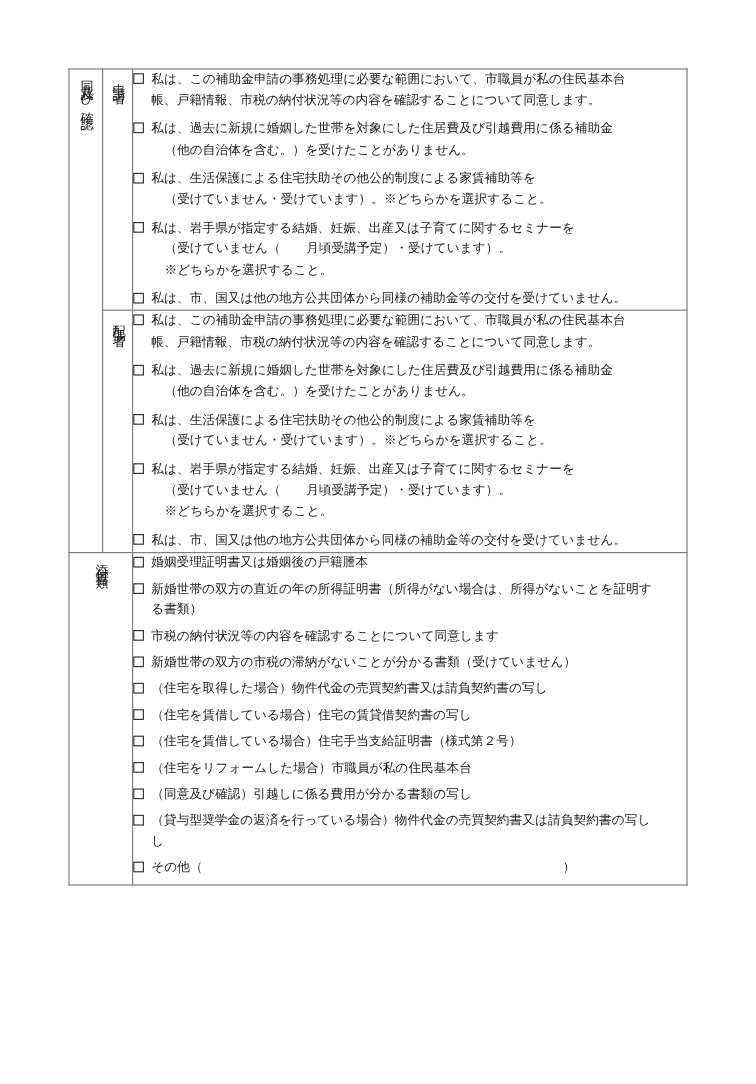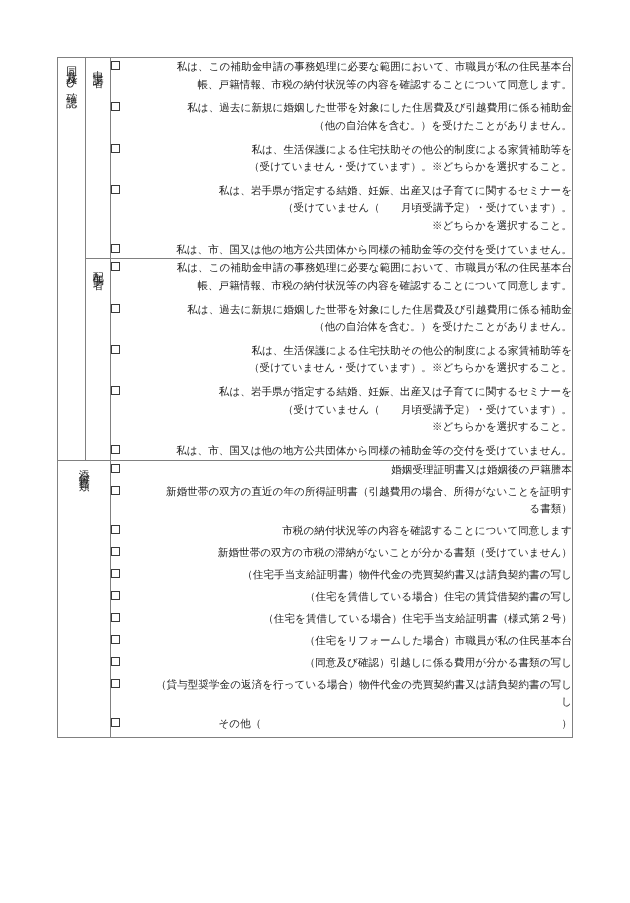--- a/index.html
+++ b/index.html
@@ -74,41 +74,39 @@
     margin: 0;
     padding: 0;
   }
   .chk-item {
     display: flex;
     align-items: flex-start;
     margin: 0 0 6px 0;
   }
   .chk-item:last-child {
     margin-bottom: 0;
-    gap: 24px;
   }
   .checkbox {
     flex: 0 0 auto;
     width: 9px;
     height: 9px;
     border: 1px solid #3a3a3a;
     margin: 3px 6px 0 0;
     box-sizing: border-box;
     background: #ffffff;
   }
   .chk-text {
     flex: 1 1 auto;
     font-size: 10.5px;
     line-height: 1.68;
     color: #1a1a1a;
     letter-spacing: 0.01em;
   }
   .chk-text .ln {
     display: block;
-    text-align: right;
   }
   .chk-text .ln.indent {
     padding-left: 11px;
   }
   .gap-wide {
     display: inline-block;
     width: 300px;
   }
 
   
@@ -255,21 +253,21 @@
             <li class="chk-item">
               <span class="checkbox"></span>
               <span class="chk-text">
                 <span class="ln">婚姻受理証明書又は婚姻後の戸籍謄本</span>
               </span>
             </li>
 
             <li class="chk-item">
               <span class="checkbox"></span>
               <span class="chk-text">
-                <span class="ln">新婚世帯の双方の直近の年の所得証明書（引越費用の場合、所得がないことを証明す</span>
+                <span class="ln">新婚世帯の双方の直近の年の所得証明書（所得がない場合は、所得がないことを証明す</span>
                 <span class="ln">る書類）</span>
               </span>
             </li>
 
             <li class="chk-item">
               <span class="checkbox"></span>
               <span class="chk-text">
                 <span class="ln">市税の納付状況等の内容を確認することについて同意します</span>
               </span>
             </li>
@@ -277,21 +275,21 @@
             <li class="chk-item">
               <span class="checkbox"></span>
               <span class="chk-text">
                 <span class="ln">新婚世帯の双方の市税の滞納がないことが分かる書類（受けていません）</span>
               </span>
             </li>
 
             <li class="chk-item">
               <span class="checkbox"></span>
               <span class="chk-text">
-                <span class="ln">（住宅手当支給証明書）物件代金の売買契約書又は請負契約書の写し</span>
+                <span class="ln">（住宅を取得した場合）物件代金の売買契約書又は請負契約書の写し</span>
               </span>
             </li>
 
             <li class="chk-item">
               <span class="checkbox"></span>
               <span class="chk-text">
                 <span class="ln">（住宅を賃借している場合）住宅の賃貸借契約書の写し</span>
               </span>
             </li>
 

